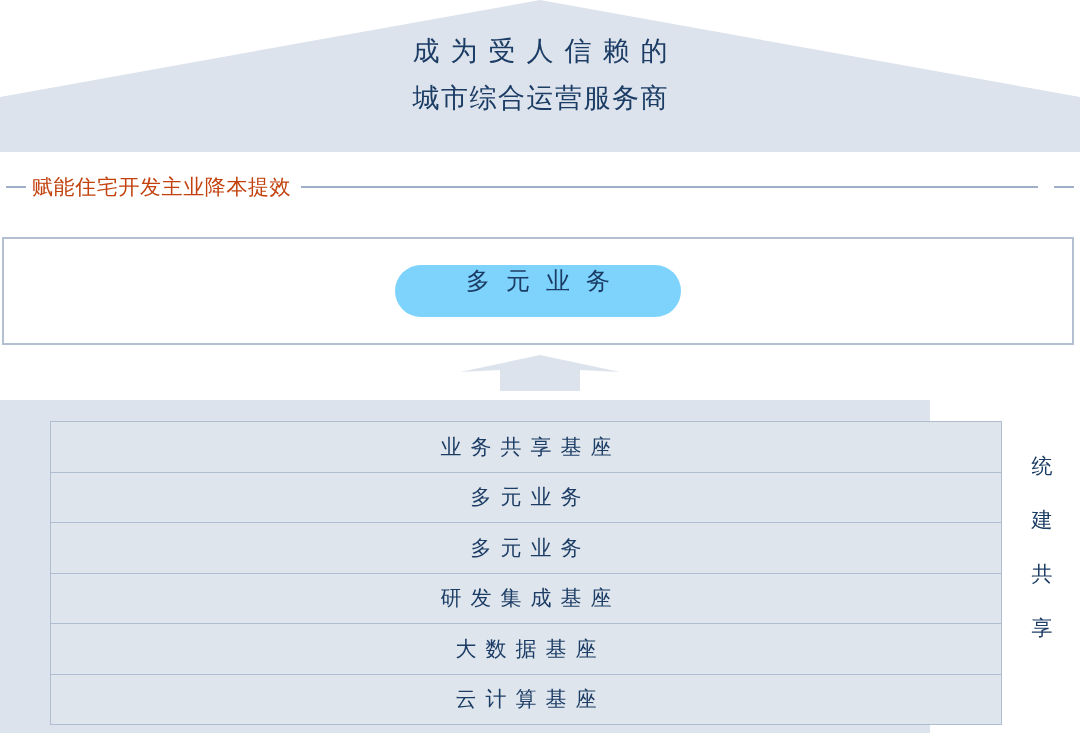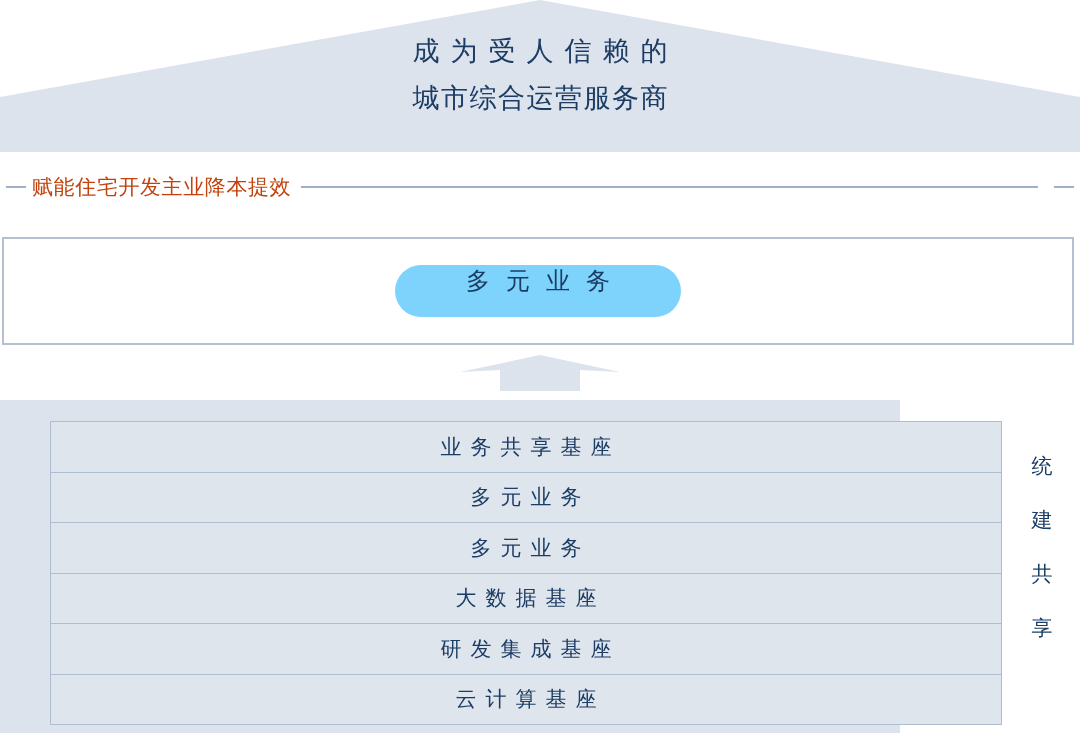--- a/index.html
+++ b/index.html
@@ -139,20 +139,21 @@
   .arrow-svg { display: block; width: 160px; height: 36px; }
 
   
   .base-panel {
     position: absolute;
     left: 0;
     top: 400px;
     width: 900px;
     height: 333px;
     background: #dde3ec;
+    padding-left: 30px;
   }
   .base-inner {
     position: absolute;
     left: 50px;
     top: 21px;
     width: 952px;
     height: 304px;
     display: flex;
     flex-direction: column;
   }
@@ -232,24 +233,24 @@
       <div class="base-row">
         <span class="base-row-text">业务共享基座</span>
       </div>
       <div class="base-row">
         <span class="base-row-text">多元业务</span>
       </div>
       <div class="base-row">
         <span class="base-row-text">多元业务</span>
       </div>
       <div class="base-row">
+        <span class="base-row-text">研发集成基座</span>
+      </div>
+      <div class="base-row">
         <span class="base-row-text">大数据基座</span>
-      </div>
-      <div class="base-row">
-        <span class="base-row-text">研发集成基座</span>
       </div>
       <div class="base-row">
         <span class="base-row-text">云计算基座</span>
       </div>
     </div>
   </div>
 
   <div class="side-label">
     <span class="side-char">统</span>
     <span class="side-char">建</span>

